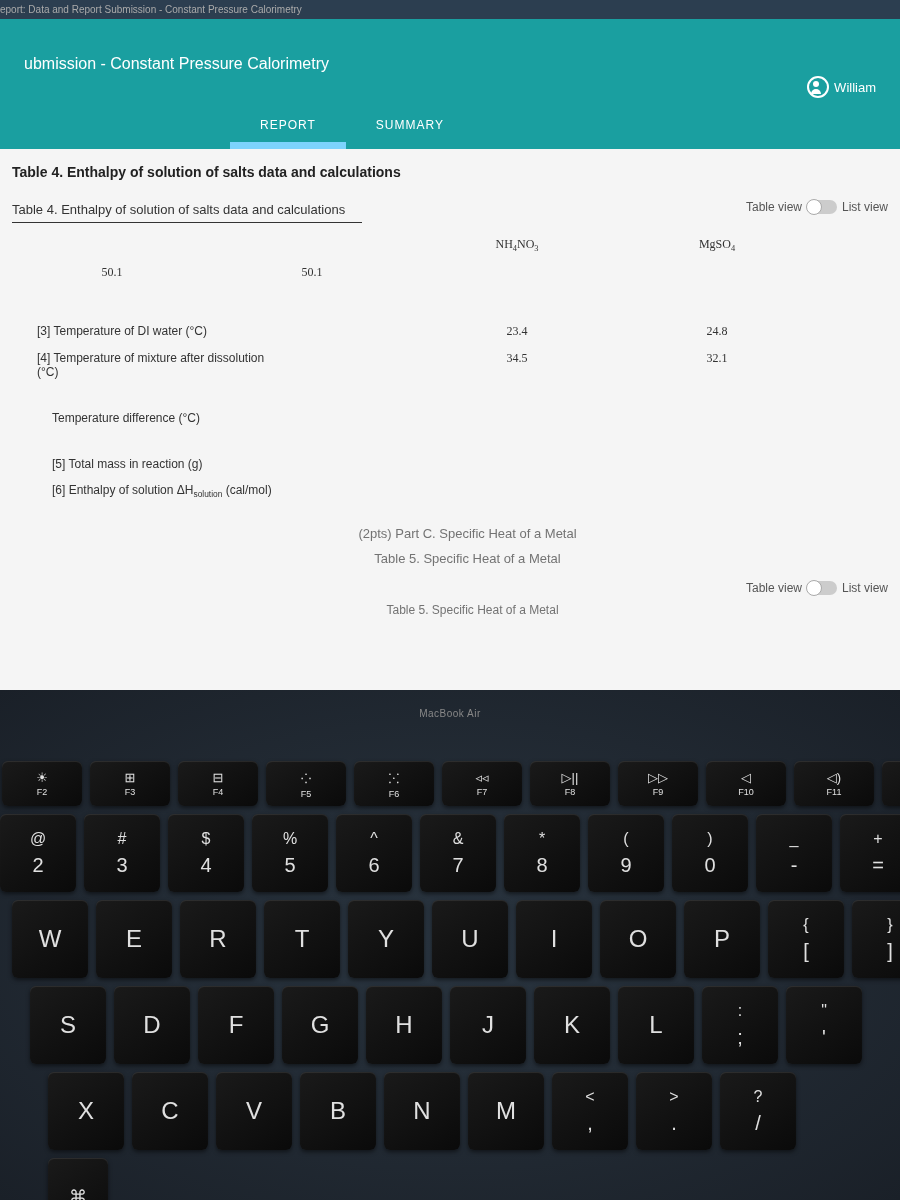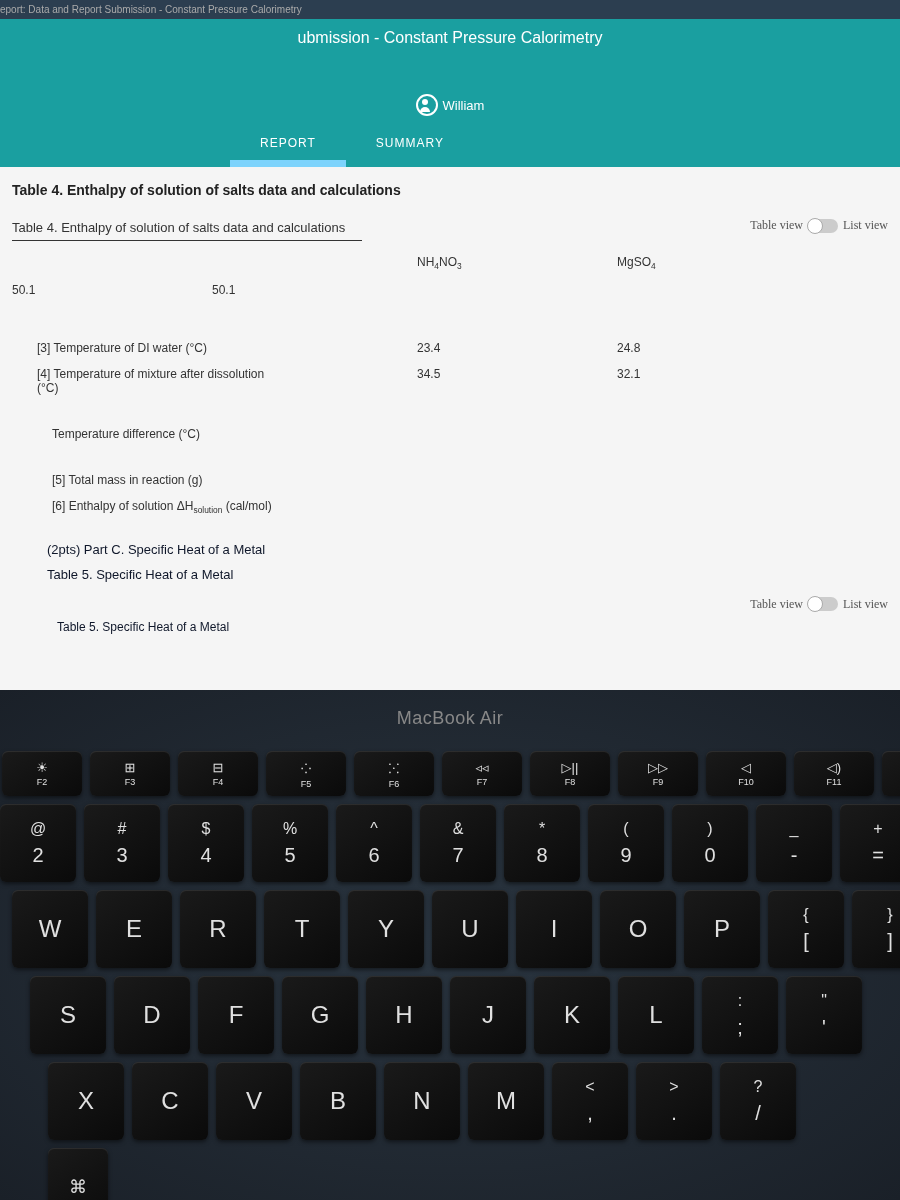--- a/index.html
+++ b/index.html
@@ -13,25 +13,24 @@
 }
 .tab-bar {
   background: #2c3e50;
   color: #aaa;
   font-size: 10px;
   padding: 4px 0 4px 0;
 }
 .header {
   background: #1a9fa0;
   color: white;
-  padding: 10px 16px;
-  display: flex;
-  justify-content: flex-end;
+  padding: 10px 24px;
+  display: flex;
+  justify-content: space-between;
   align-items: center;
-  flex-direction: column;
 }
 .header-title {
   font-size: 16px;
 }
 .user-info {
   display: flex;
   align-items: center;
   font-size: 13px;
   margin-top: 47px;
 }
@@ -90,21 +89,20 @@
   margin-bottom: 20px;
   color: #222;
 }
 .view-toggle {
   float: right;
   font-size: 12px;
   color: #555;
   display: flex;
   align-items: center;
   gap: 5px;
-  font-family: Liberation Serif, serif;
 }
 .toggle-switch {
   width: 30px;
   height: 14px;
   background: #ccc;
   border-radius: 7px;
   position: relative;
 }
 .toggle-switch::after {
   content: '';
@@ -134,46 +132,49 @@
 .data-table .row {
   display: flex;
   padding: 6px 0;
 }
 .data-table .label {
   width: 380px;
   padding-left: 25px;
 }
 .data-table .col {
   width: 200px;
+  text-align: center;
+  font-family: Liberation Serif, serif;
 }
 .col-header {
   font-weight: normal;
 }
 .section-gap {
   height: 20px;
 }
 .part-title {
   padding-left: 35px;
   font-size: 13px;
-  color: #0f172a;
+  color: #737373;
   margin-top: 20px;
+  text-align: center;
 }
 .keyboard {
   position: absolute;
   bottom: 0;
   width: 100%;
   height: 510px;
   background: radial-gradient(ellipse at center, #2a3540 0%, #1a2028 100%);
 }
 .macbook-label {
   text-align: center;
   color: #888;
-  font-size: 18px;
+  font-size: 10px;
   padding-top: 18px;
-  padding-bottom: 22px;
+  padding-bottom: 42px;
   letter-spacing: 0.5px;
 }
 .key-row {
   display: flex;
   gap: 8px;
   padding: 0 6px;
   margin-bottom: 8px;
 }
 .key {
   background: linear-gradient(145deg, #1a1a1a, #0a0a0a);

